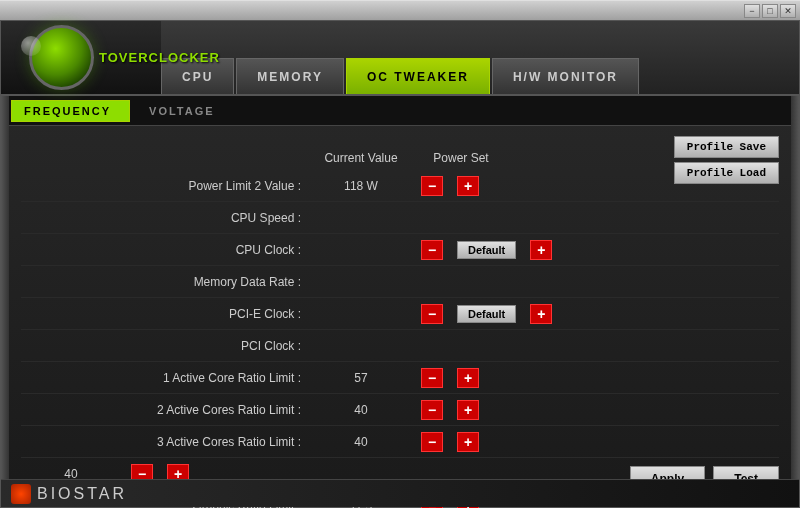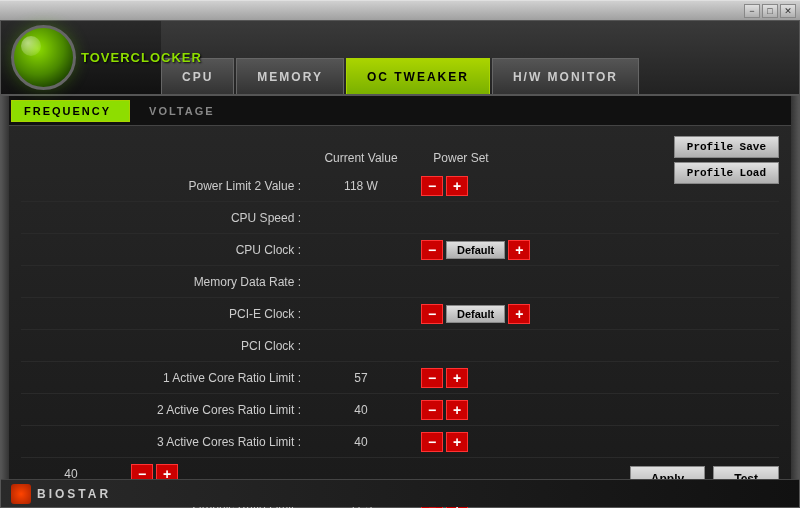--- a/index.html
+++ b/index.html
@@ -55,21 +55,21 @@
       background: linear-gradient(to bottom, #3a3a3a, #222);
       border-bottom: 2px solid #555;
       position: relative;
     }
 
     
     .logo-area {
       width: 160px;
       display: flex;
       align-items: center;
-      padding: 5px 10px;
+      padding: 5px 28px;
       background: linear-gradient(to bottom, #2a2a2a, #111);
       position: relative;
     }
     .logo-circle {
       width: 65px;
       height: 65px;
       border-radius: 50%;
       background: radial-gradient(circle at 40% 35%, #8edd00, #4a8800 50%, #1a4000 80%, #0a2000);
       border: 3px solid #666;
       display: flex;
@@ -222,21 +222,21 @@
     .setting-current {
       color: #ccc;
       font-size: 12px;
       width: 100px;
       text-align: center;
       flex-shrink: 0;
     }
     .setting-controls {
       display: flex;
       align-items: center;
-      gap: 3px;
+      gap: 14px;
       margin-left: 10px;
     }
 
     
     .ctrl-btn {
       width: 22px;
       height: 20px;
       background: #cc0000;
       color: #fff;
       border: 1px solid #ff3333;
@@ -296,22 +296,22 @@
     }
     .biostar-icon {
       width: 20px;
       height: 20px;
       background: radial-gradient(circle, #ff4400, #aa2200);
       border-radius: 3px;
       margin-right: 6px;
     }
     .biostar-text {
       color: #ccc;
-      font-size: 12px;
-      font-weight: bold;
+      font-size: 16px;
+      font-weight: normal;
       letter-spacing: 3px;
     }
 
     
     .left-edge {
       position: absolute;
       left: 0;
       top: 75px;
       bottom: 28px;
       width: 8px;

